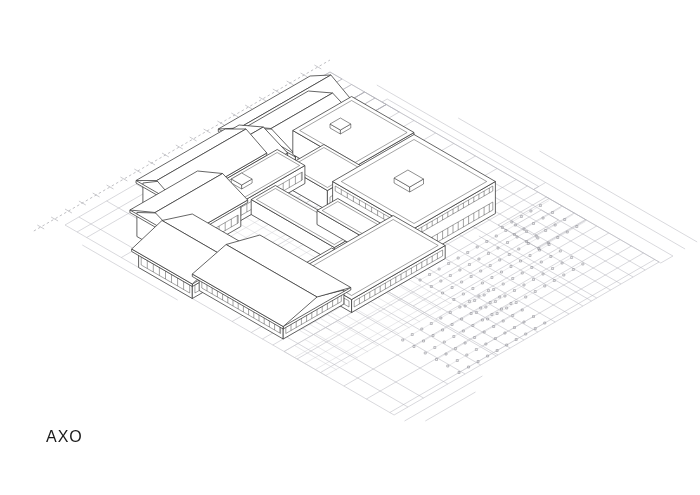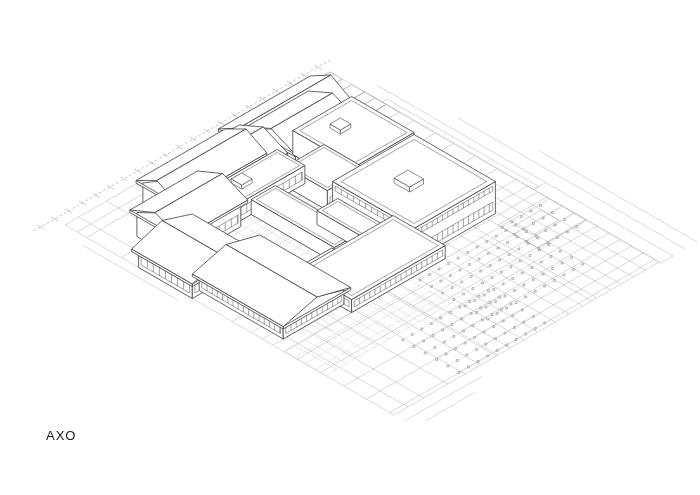--- a/index.html
+++ b/index.html
@@ -1,19 +1,19 @@
 <!DOCTYPE html>
 <html><head>
 <meta charset="utf-8">
 <style>
   html,body{margin:0;padding:0;background:#ffffff;}
   .canvas{position:relative;width:700px;height:495px;background:#ffffff;overflow:hidden;
           font-family:"Liberation Sans", sans-serif;}
   .canvas svg{position:absolute;left:0;top:0;}
-  .drawing-label{position:absolute;left:46px;top:428px;font-size:13px;letter-spacing:1px;
+  .drawing-label{position:absolute;left:46px;top:428px;font-size:16px;letter-spacing:1px;
           color:#1a1a1a;font-family:"Liberation Sans", sans-serif;}
 </style>
 </head>
 <body>
 
 <div class="canvas">
   <svg id="axo-svg" width="700" height="495" viewBox="0 0 700 495" shape-rendering="geometricPrecision">
       <g>
         <path d="M65.0 225.0L394.1 415.0" stroke="#b3b3ba" stroke-width="0.5" fill="none"></path>
         <path d="M78.9 217.0L407.9 407.0" stroke="#b3b3ba" stroke-width="0.5" fill="none"></path>

